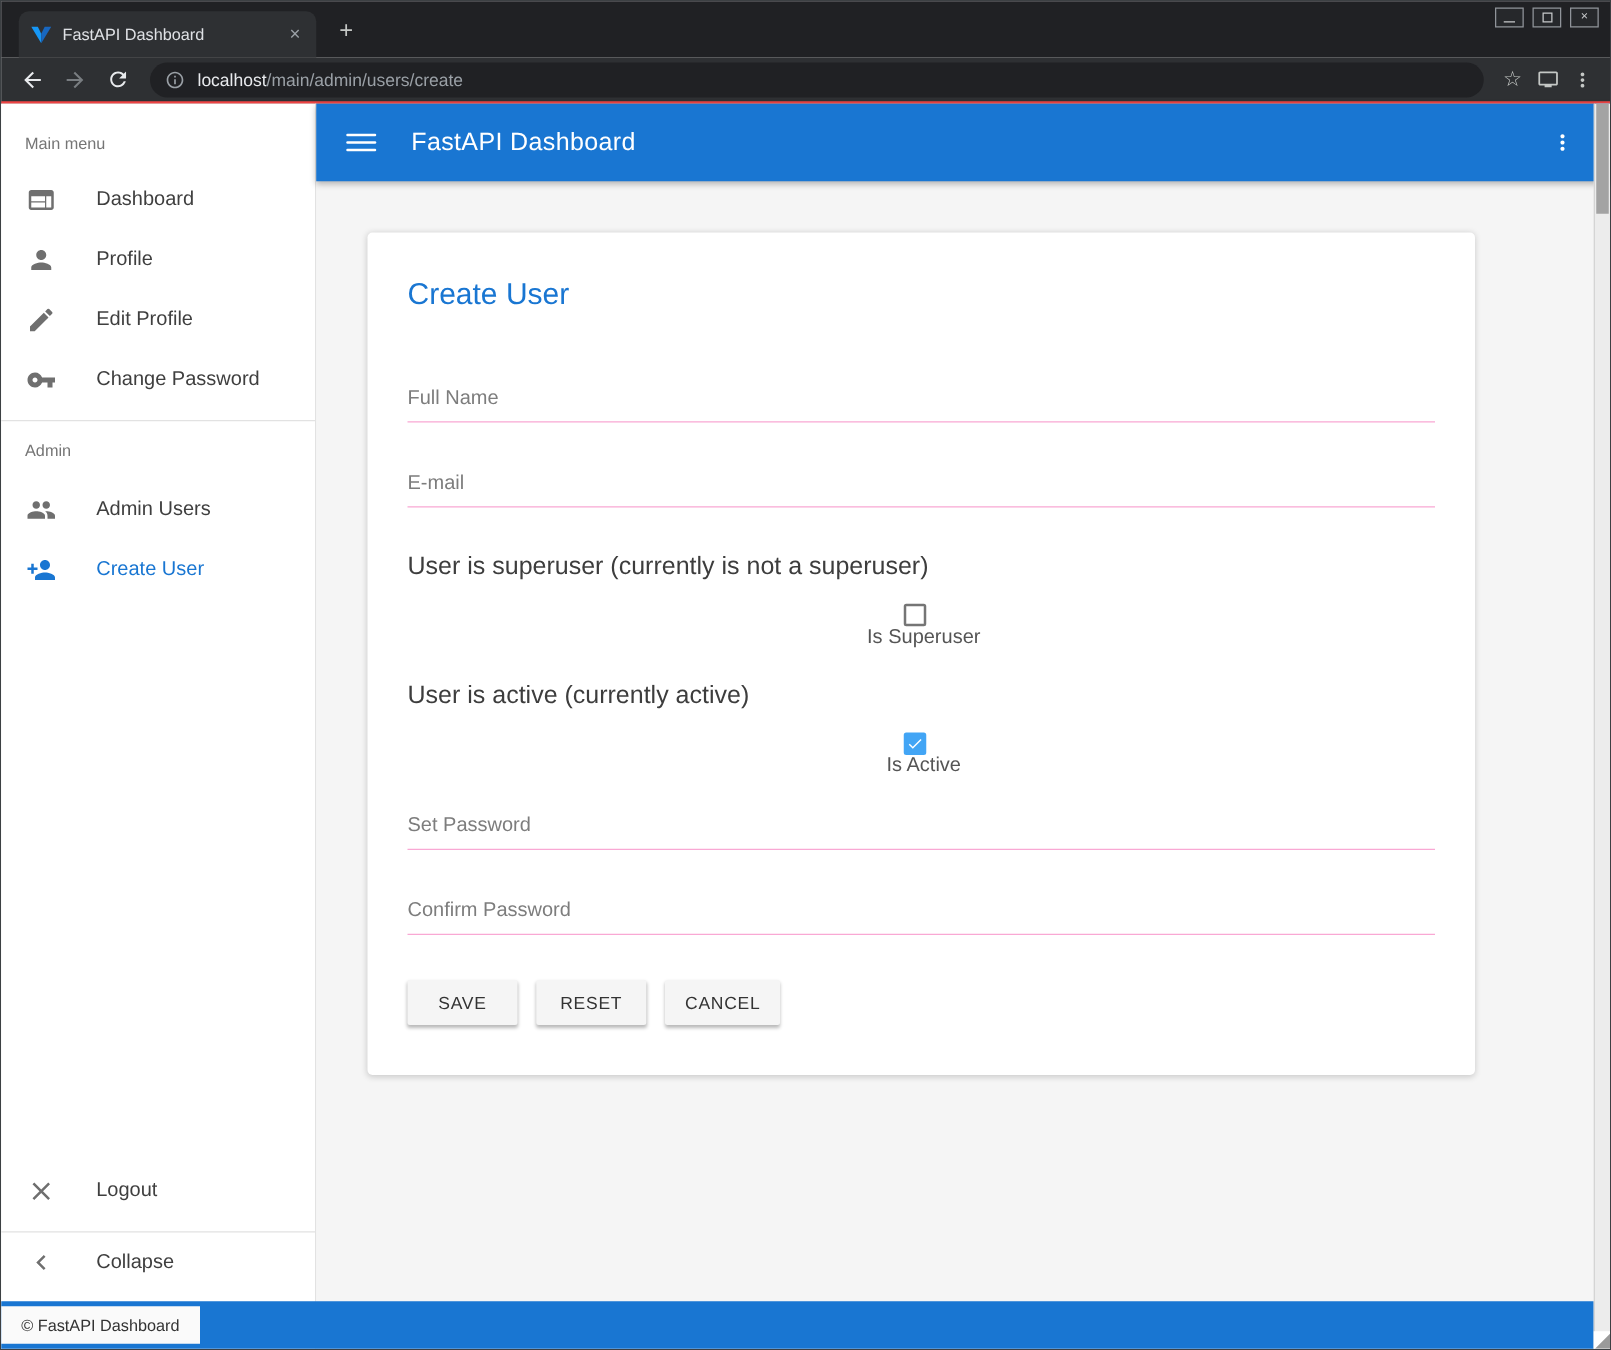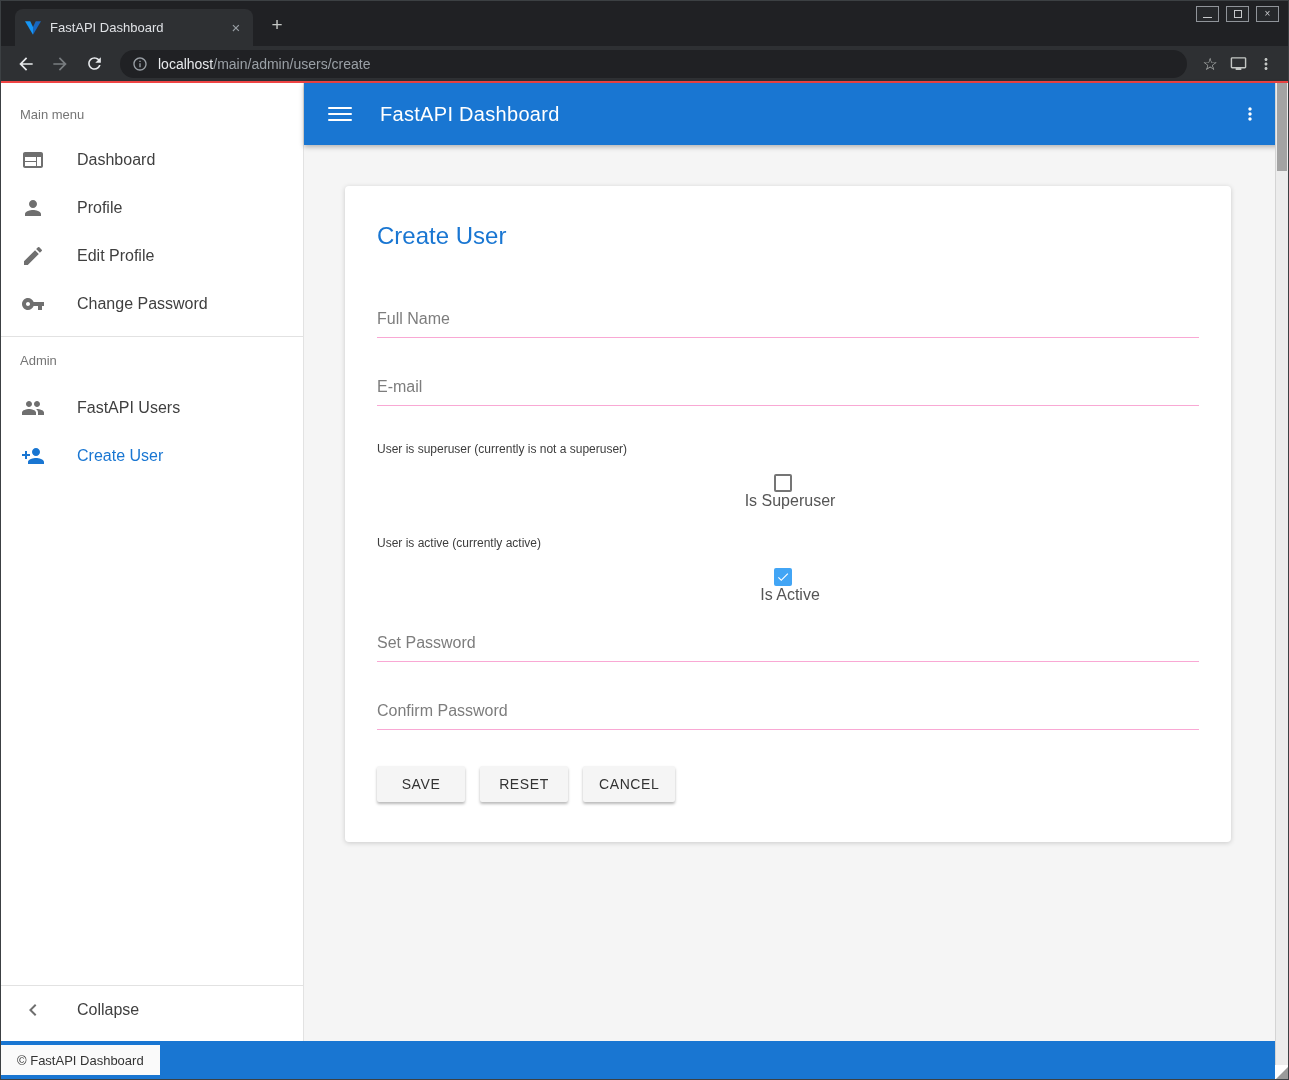--- a/index.html
+++ b/index.html
@@ -24,21 +24,21 @@
   .url-bar { flex:1; height:28px; background:#202124; border-radius:14px; margin:0 9px; display:flex; align-items:center; padding:0 12px; min-width:0; }
   .url-text { font-size:14px; margin-left:10px; white-space:nowrap; overflow:hidden; }
   .url-host { color:#e8eaed; }
   .url-path { color:#9aa0a6; }
   .tool-icon { width:28px; height:28px; display:flex; align-items:center; justify-content:center; color:#c4c7c5; flex:0 0 auto; }
   .star-glyph { font-family:"DejaVu Sans", sans-serif; font-size:17px; color:#c4c7c5; }
 
   
   .page { flex:1; display:flex; position:relative; min-height:0; background:#f5f5f5; }
 
-  .sidebar { width:303px; background:#ffffff; border-right:1px solid #e2e2e2; display:flex; flex-direction:column; padding-bottom:45px; flex:0 0 auto; }
+  .sidebar { width:252px; background:#ffffff; border-right:1px solid #e2e2e2; display:flex; flex-direction:column; padding-bottom:45px; flex:0 0 auto; }
   .side-header { font-size:13px; color:#757575; padding:24px 0 14px 19px; }
   .side-header.admin { padding:16px 0 16px 19px; }
   .side-item { height:48px; display:flex; align-items:center; padding-left:20px; color:#3f3f3f; cursor:pointer; }
   .side-icon { width:24px; height:24px; margin-right:32px; color:#6f6f6f; flex:0 0 auto; }
   .side-label { font-size:16px; }
   .side-item.active { color:#1976d2; }
   .side-item.active .side-icon { color:#1976d2; }
   .divider { border:none; border-top:1px solid #e2e2e2; margin:8px 0 0 0; }
   .side-spacer { flex:1; }
 
@@ -50,21 +50,21 @@
   .appbar-title { color:#fff; font-size:20px; font-weight:500; letter-spacing:.3px; }
   .appbar-dots { margin-left:auto; width:28px; height:28px; display:flex; align-items:center; justify-content:center; color:#fff; }
 
   
   .content { flex:1; position:relative; overflow:hidden; background:#f5f5f5; }
   .card { position:absolute; left:41px; top:41px; width:886px; background:#fff; border-radius:4px; box-shadow:0 1px 5px rgba(0,0,0,.18); padding:30px 32px 40px 32px; }
   .card-title { color:#1976d2; font-size:24px; font-weight:400; margin:6px 0 56px 0; }
   .field { margin-bottom:36px; }
   .field input { width:100%; border:none; border-bottom:1px solid #f9a8d4; background:transparent; outline:none; font-size:16px; color:#333; padding:4px 0 9px 0; font-family:"Liberation Sans", sans-serif; }
   .field input::placeholder { color:#7d7d7d; opacity:1; }
-  .hint { font-size:12px; color:#3d3d3d; margin:6px 0 18px 0; }
+  .hint { font-size:20px; color:#3d3d3d; margin:6px 0 18px 0; }
   .checkbox-row { display:flex; align-items:center; margin:0 0 26px 4px;flex-direction:column; }
   .cb { width:18px; height:18px; border:2px solid #757575; border-radius:2px; margin-right:14px; display:flex; align-items:center; justify-content:center; flex:0 0 auto; cursor:pointer; }
   .cb.checked { background:#42a5f5; border-color:#42a5f5; }
   .cb svg { display:none; }
   .cb.checked svg { display:block; }
   .cb-label { font-size:16px; color:#555; }
   .pad-top { margin-top:8px; }
   .btn-row { display:flex; margin-top:26px; }
   .btn { height:36px; min-width:88px; padding:0 16px; margin-right:15px; background:#f5f5f5; border:none; border-radius:2px; box-shadow:0 2px 3px rgba(0,0,0,.28); font-size:14px; font-weight:400; letter-spacing:.6px; color:#333; font-family:"Liberation Sans", sans-serif; cursor:pointer; }
 
@@ -190,34 +190,42 @@
 
       <hr class="divider">
       <div class="side-header admin">Admin</div>
 
       <div class="side-item">
         <span class="side-icon">
           <svg viewBox="0 0 24 24" width="24" height="24">
               <path fill="currentColor" d="M16 11c1.66 0 2.99-1.34 2.99-3S17.66 5 16 5c-1.66 0-3 1.34-3 3s1.34 3 3 3zm-8 0c1.66 0 2.99-1.34 2.99-3S9.66 5 8 5C6.34 5 5 6.34 5 8s1.34 3 3 3zm0 2c-2.33 0-7 1.17-7 3.5V19h14v-2.5c0-2.33-4.67-3.5-7-3.5zm8 0c-.29 0-.62.02-.97.05 1.16.84 1.97 1.97 1.97 3.45V19h6v-2.5c0-2.33-4.67-3.5-7-3.5z"></path>
             </svg>
         </span>
-        <span class="side-label">FastAPI Users</span>
+        <span class="side-label">Admin Users</span>
       </div>
 
       <div class="side-item active">
         <span class="side-icon">
           <svg viewBox="0 0 24 24" width="24" height="24">
               <path fill="currentColor" d="M15 12c2.21 0 4-1.79 4-4s-1.79-4-4-4-4 1.79-4 4 1.79 4 4 4zm-9-2V7H4v3H1v2h3v3h2v-3h3v-2H6zm9 4c-2.67 0-8 1.34-8 4v2h16v-2c0-2.66-5.33-4-8-4z"></path>
             </svg>
         </span>
         <span class="side-label">Create User</span>
       </div>
 
       <div class="side-spacer"></div>
 
+      <div class="side-item">
+        <span class="side-icon">
+          <svg viewBox="0 0 24 24" width="24" height="24">
+              <path fill="currentColor" d="M19 6.41 17.59 5 12 10.59 6.41 5 5 6.41 10.59 12 5 17.59 6.41 19 12 13.41 17.59 19 19 17.59 13.41 12z"></path>
+            </svg>
+        </span>
+        <span class="side-label">Logout</span>
+      </div>
 
       <hr class="divider">
 
       <div class="side-item">
         <span class="side-icon">
           <svg viewBox="0 0 24 24" width="24" height="24">
               <path fill="currentColor" d="M15.41 7.41 14 6l-6 6 6 6 1.41-1.41L10.83 12z"></path>
             </svg>
         </span>
         <span class="side-label">Collapse</span>

